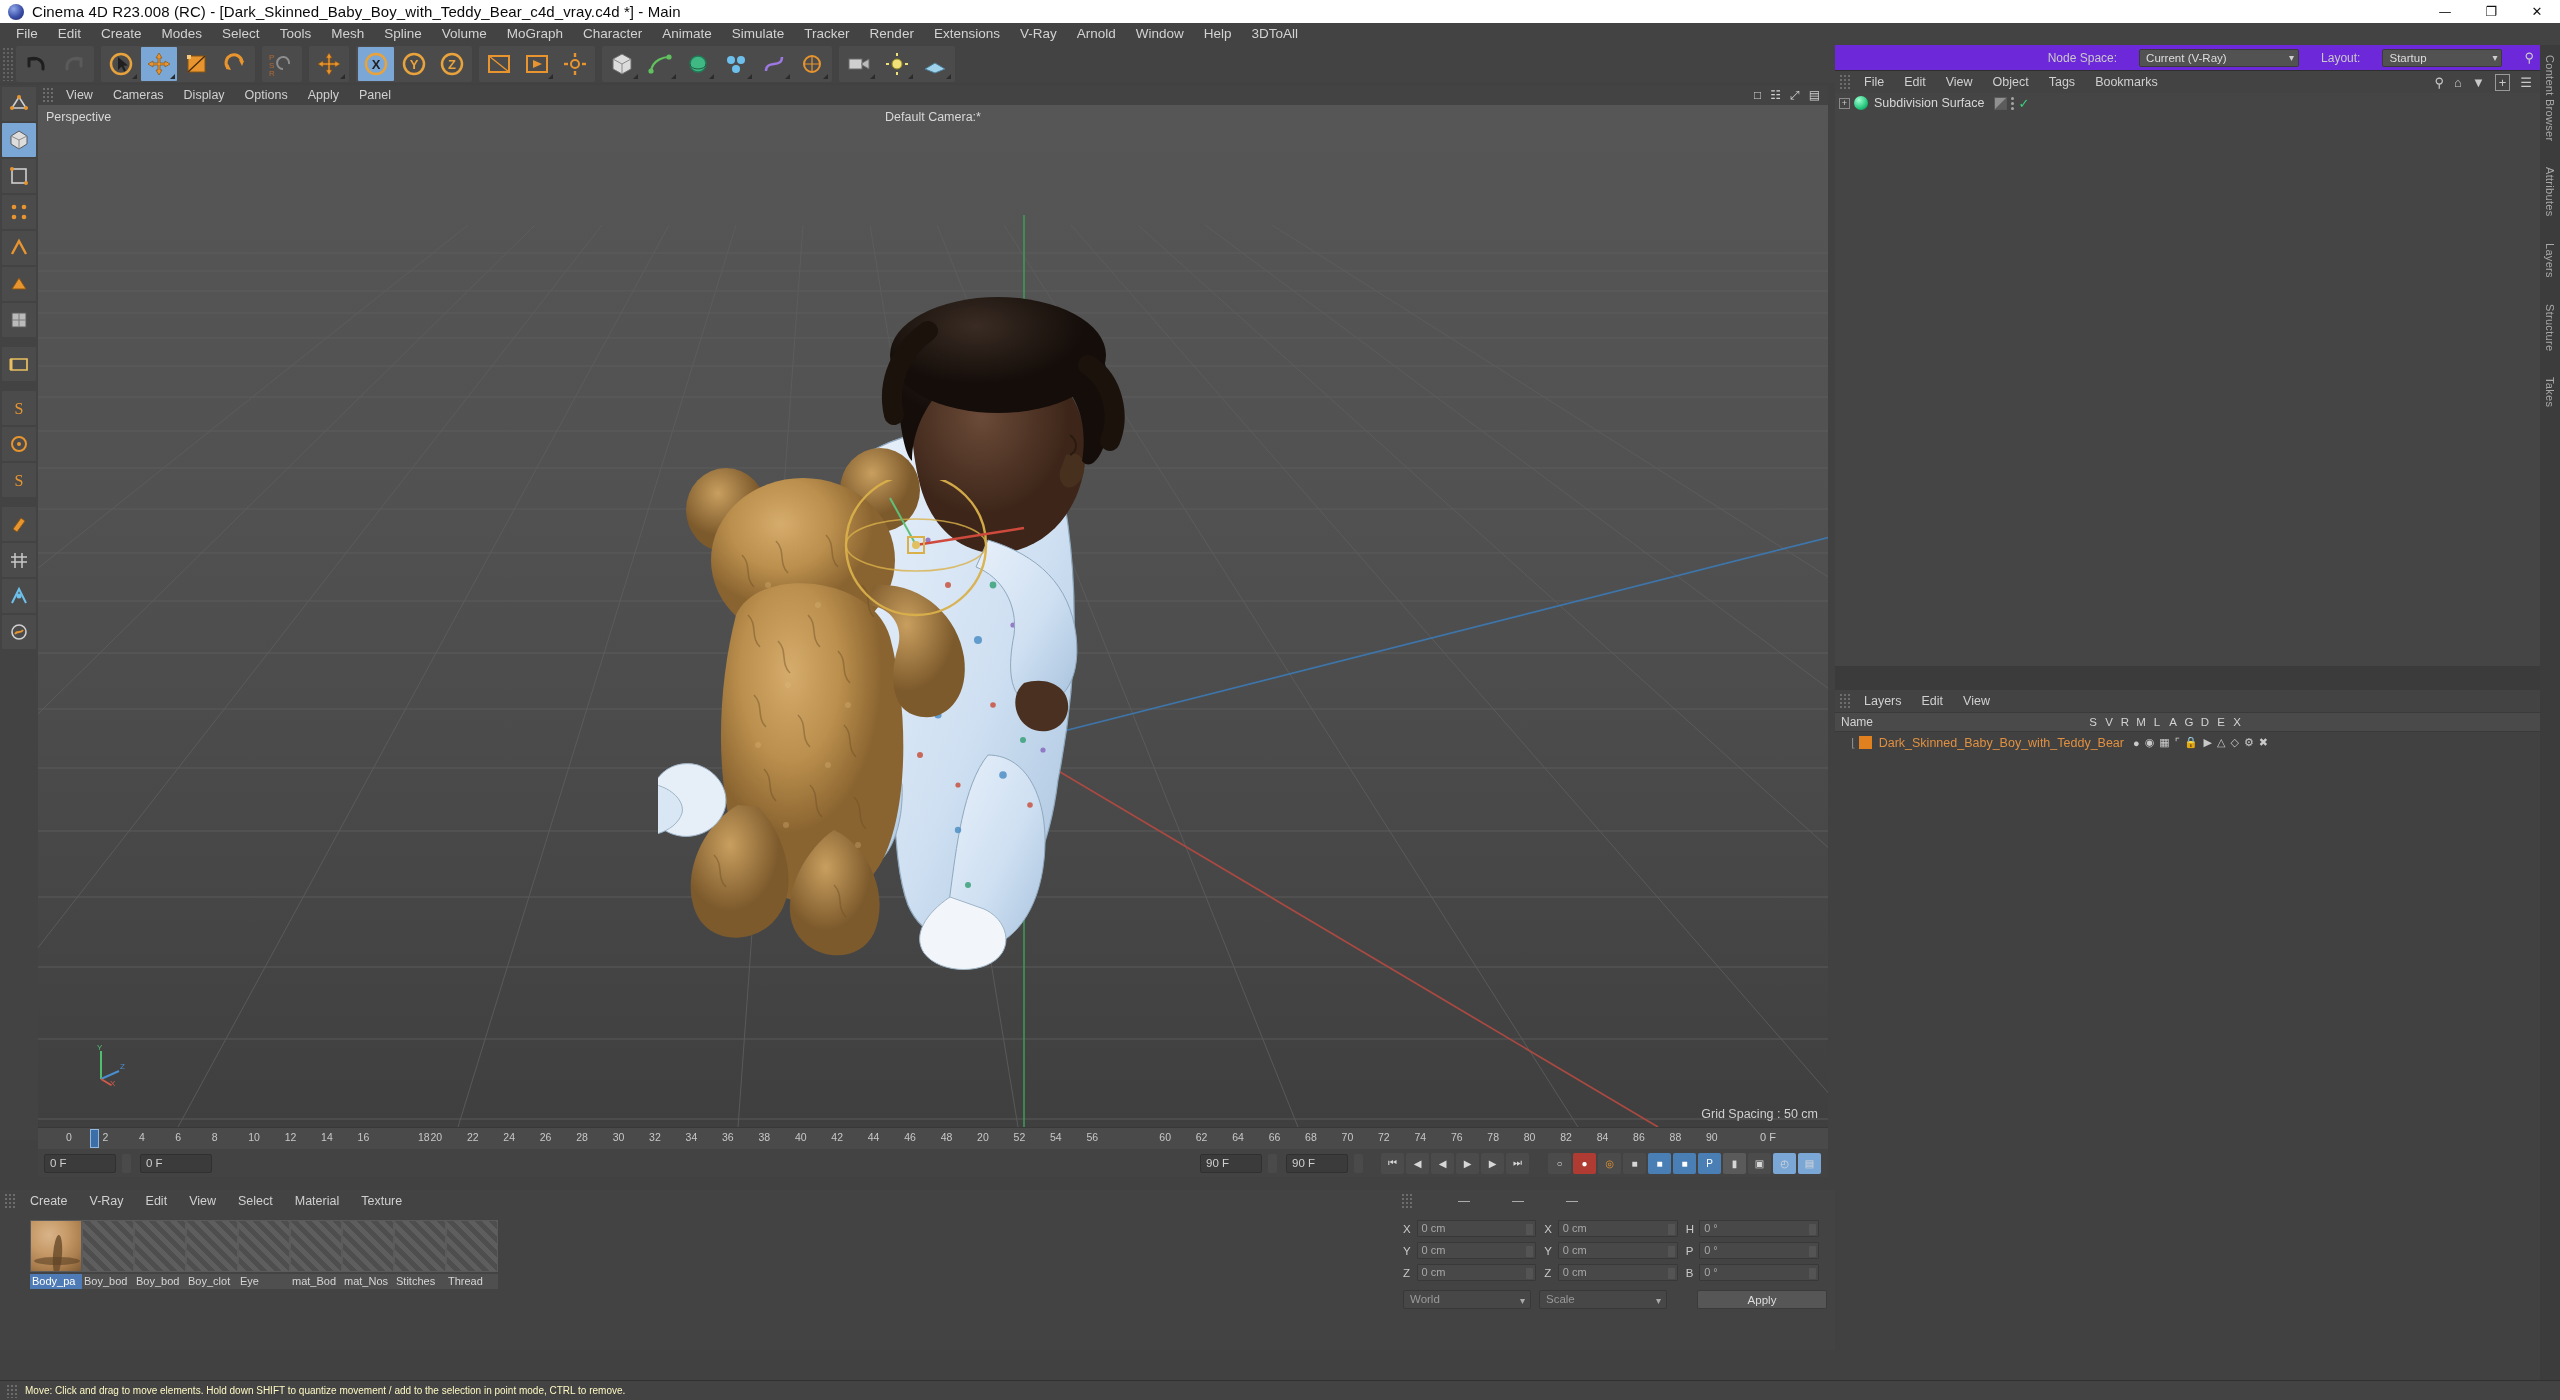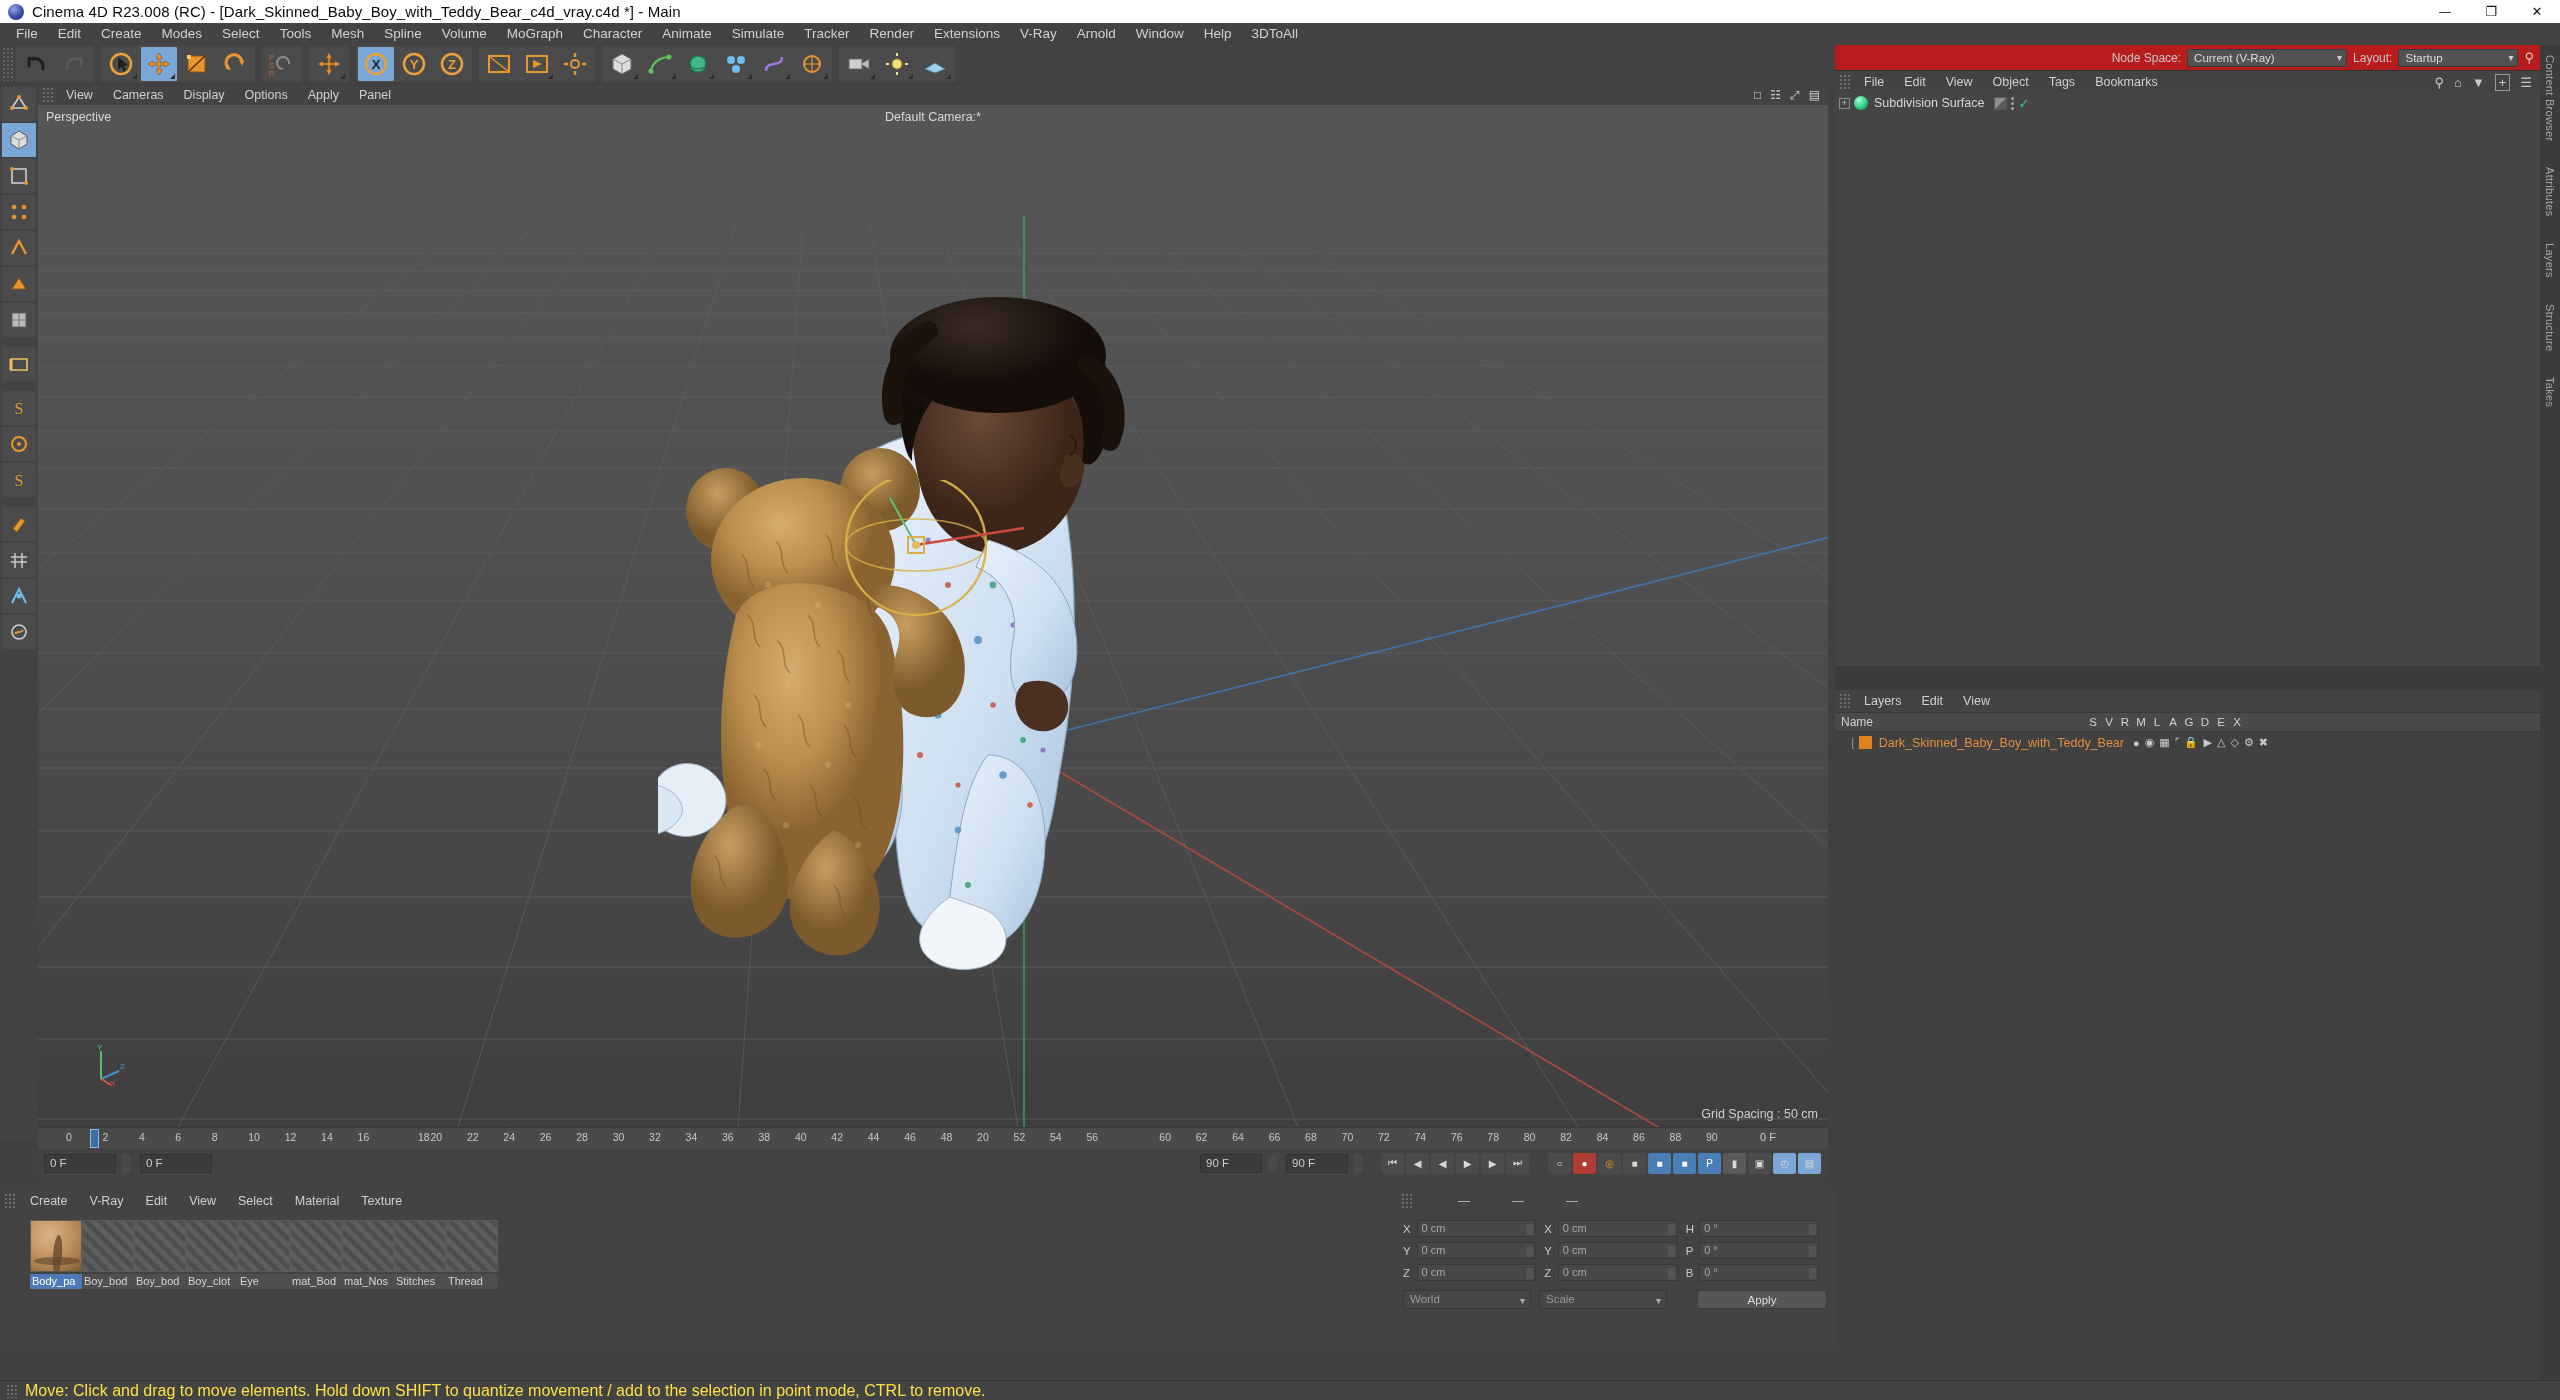--- a/index.html
+++ b/index.html
@@ -211,21 +211,21 @@
     border-radius: 2px; margin-left: auto;
   }
 
   
   .rightcol {
     position: absolute; top: 45px; left: 1835px; width: 705px; height: 1341px;
     background: #3b3b3b;
   }
   .nodespace-bar {
     height: 25px; display: flex; align-items: center; justify-content: flex-end;
-    padding-right: 6px; gap: 6px; background: #b91c1c;
+    padding-right: 6px; gap: 22px; background: #6d28d9;
   }
   .nodespace-bar label { font-size: 12px; color: #c9c9c9; }
   .dd {
     height: 18px; background: #525252; border: 1px solid #3a3a3a; border-radius: 2px;
     color: #dedede; font-size: 11.5px; line-height: 16px; padding: 0 18px 0 6px;
     position: relative; min-width: 60px;
   }
   .dd::after { content:'\25BE'; position:absolute; right:4px; top:0; font-size:10px; color:#cfcfcf; }
 
   .objmgr { height: 595px; background: #414141; border-top: 1px solid #2f2f2f; }
@@ -281,21 +281,21 @@
   .statusbar {
     position: absolute; top: 1380px; left: 0; width: 2560px; height: 20px;
     background: #434343; display: flex; align-items: center; padding-left: 6px; gap: 8px;
     border-top: 1px solid #313131;
   }
   .statusbar .sgrip {
     width: 11px; height: 14px;
     background-image: radial-gradient(#6d6d6d 1px, transparent 1px);
     background-size: 4px 4px;
   }
-  .statusbar .stext { font-size: 16px; color: #fde047; }
+  .statusbar .stext { font-size: 10px; color: #fef9c3; }
 
   
   .figure { position: absolute; }
 </style>
 </head>
 <body>
 
 <div class="app">
 
   <div class="titlebar">

